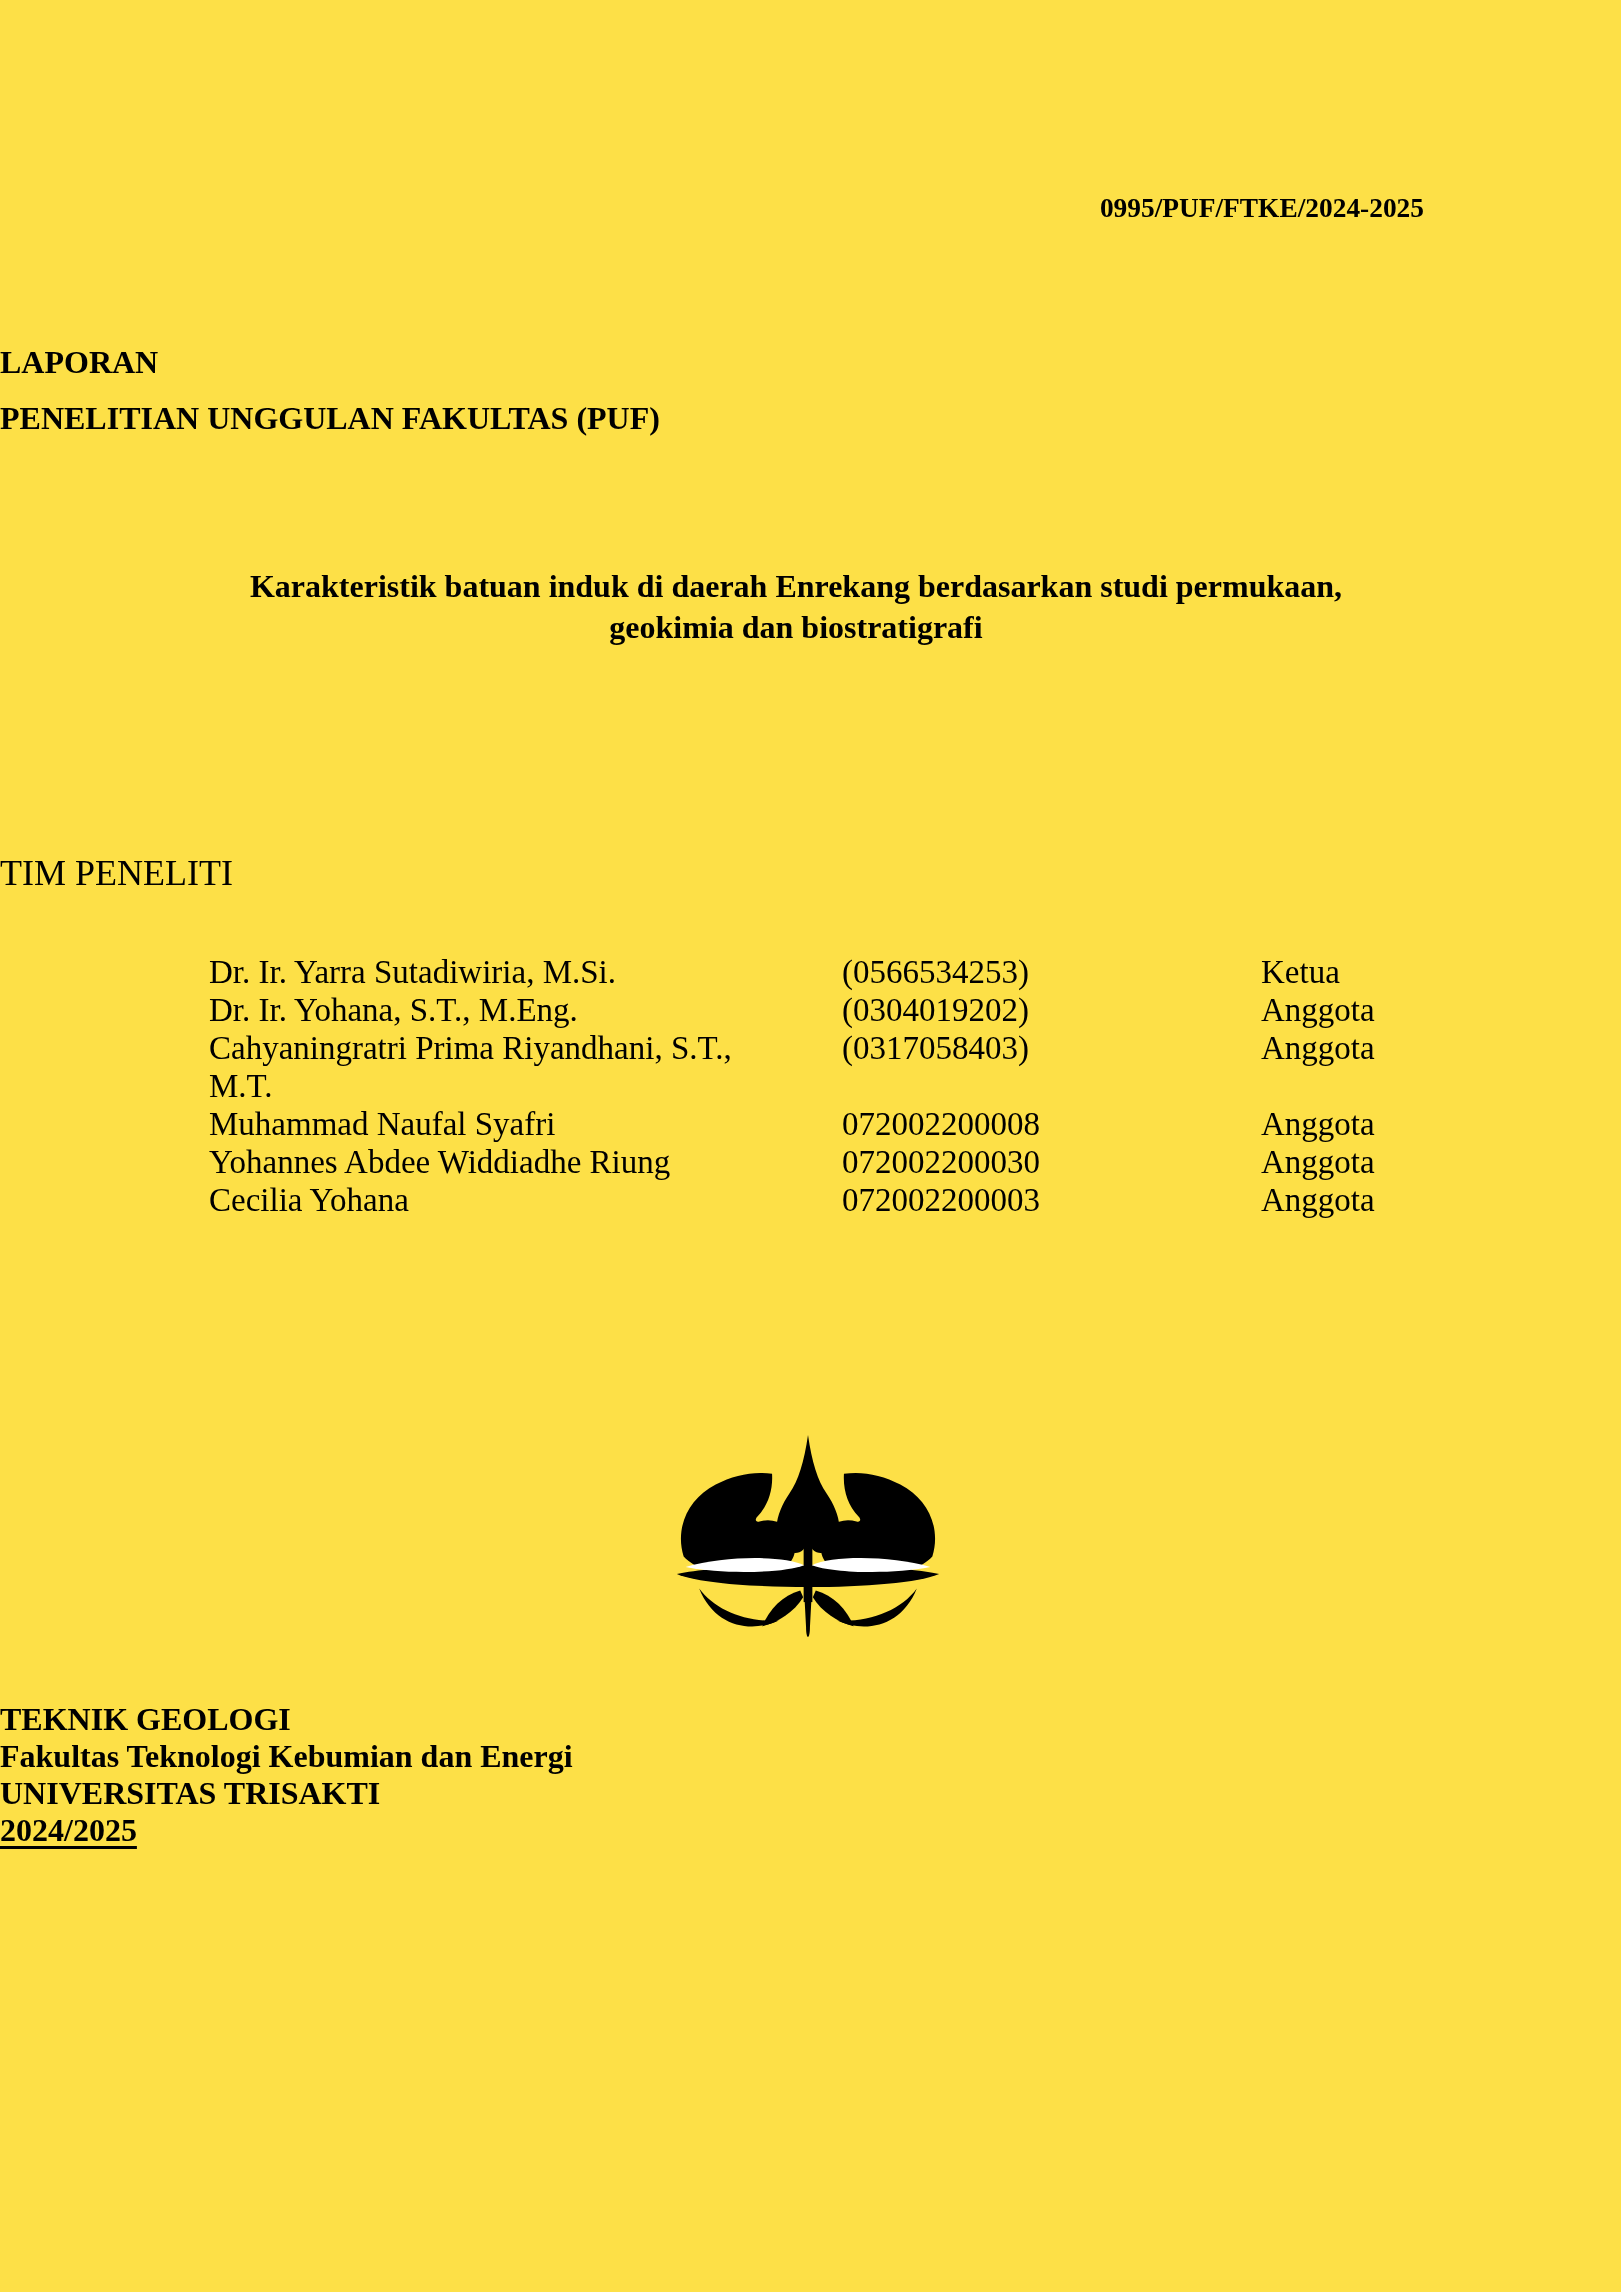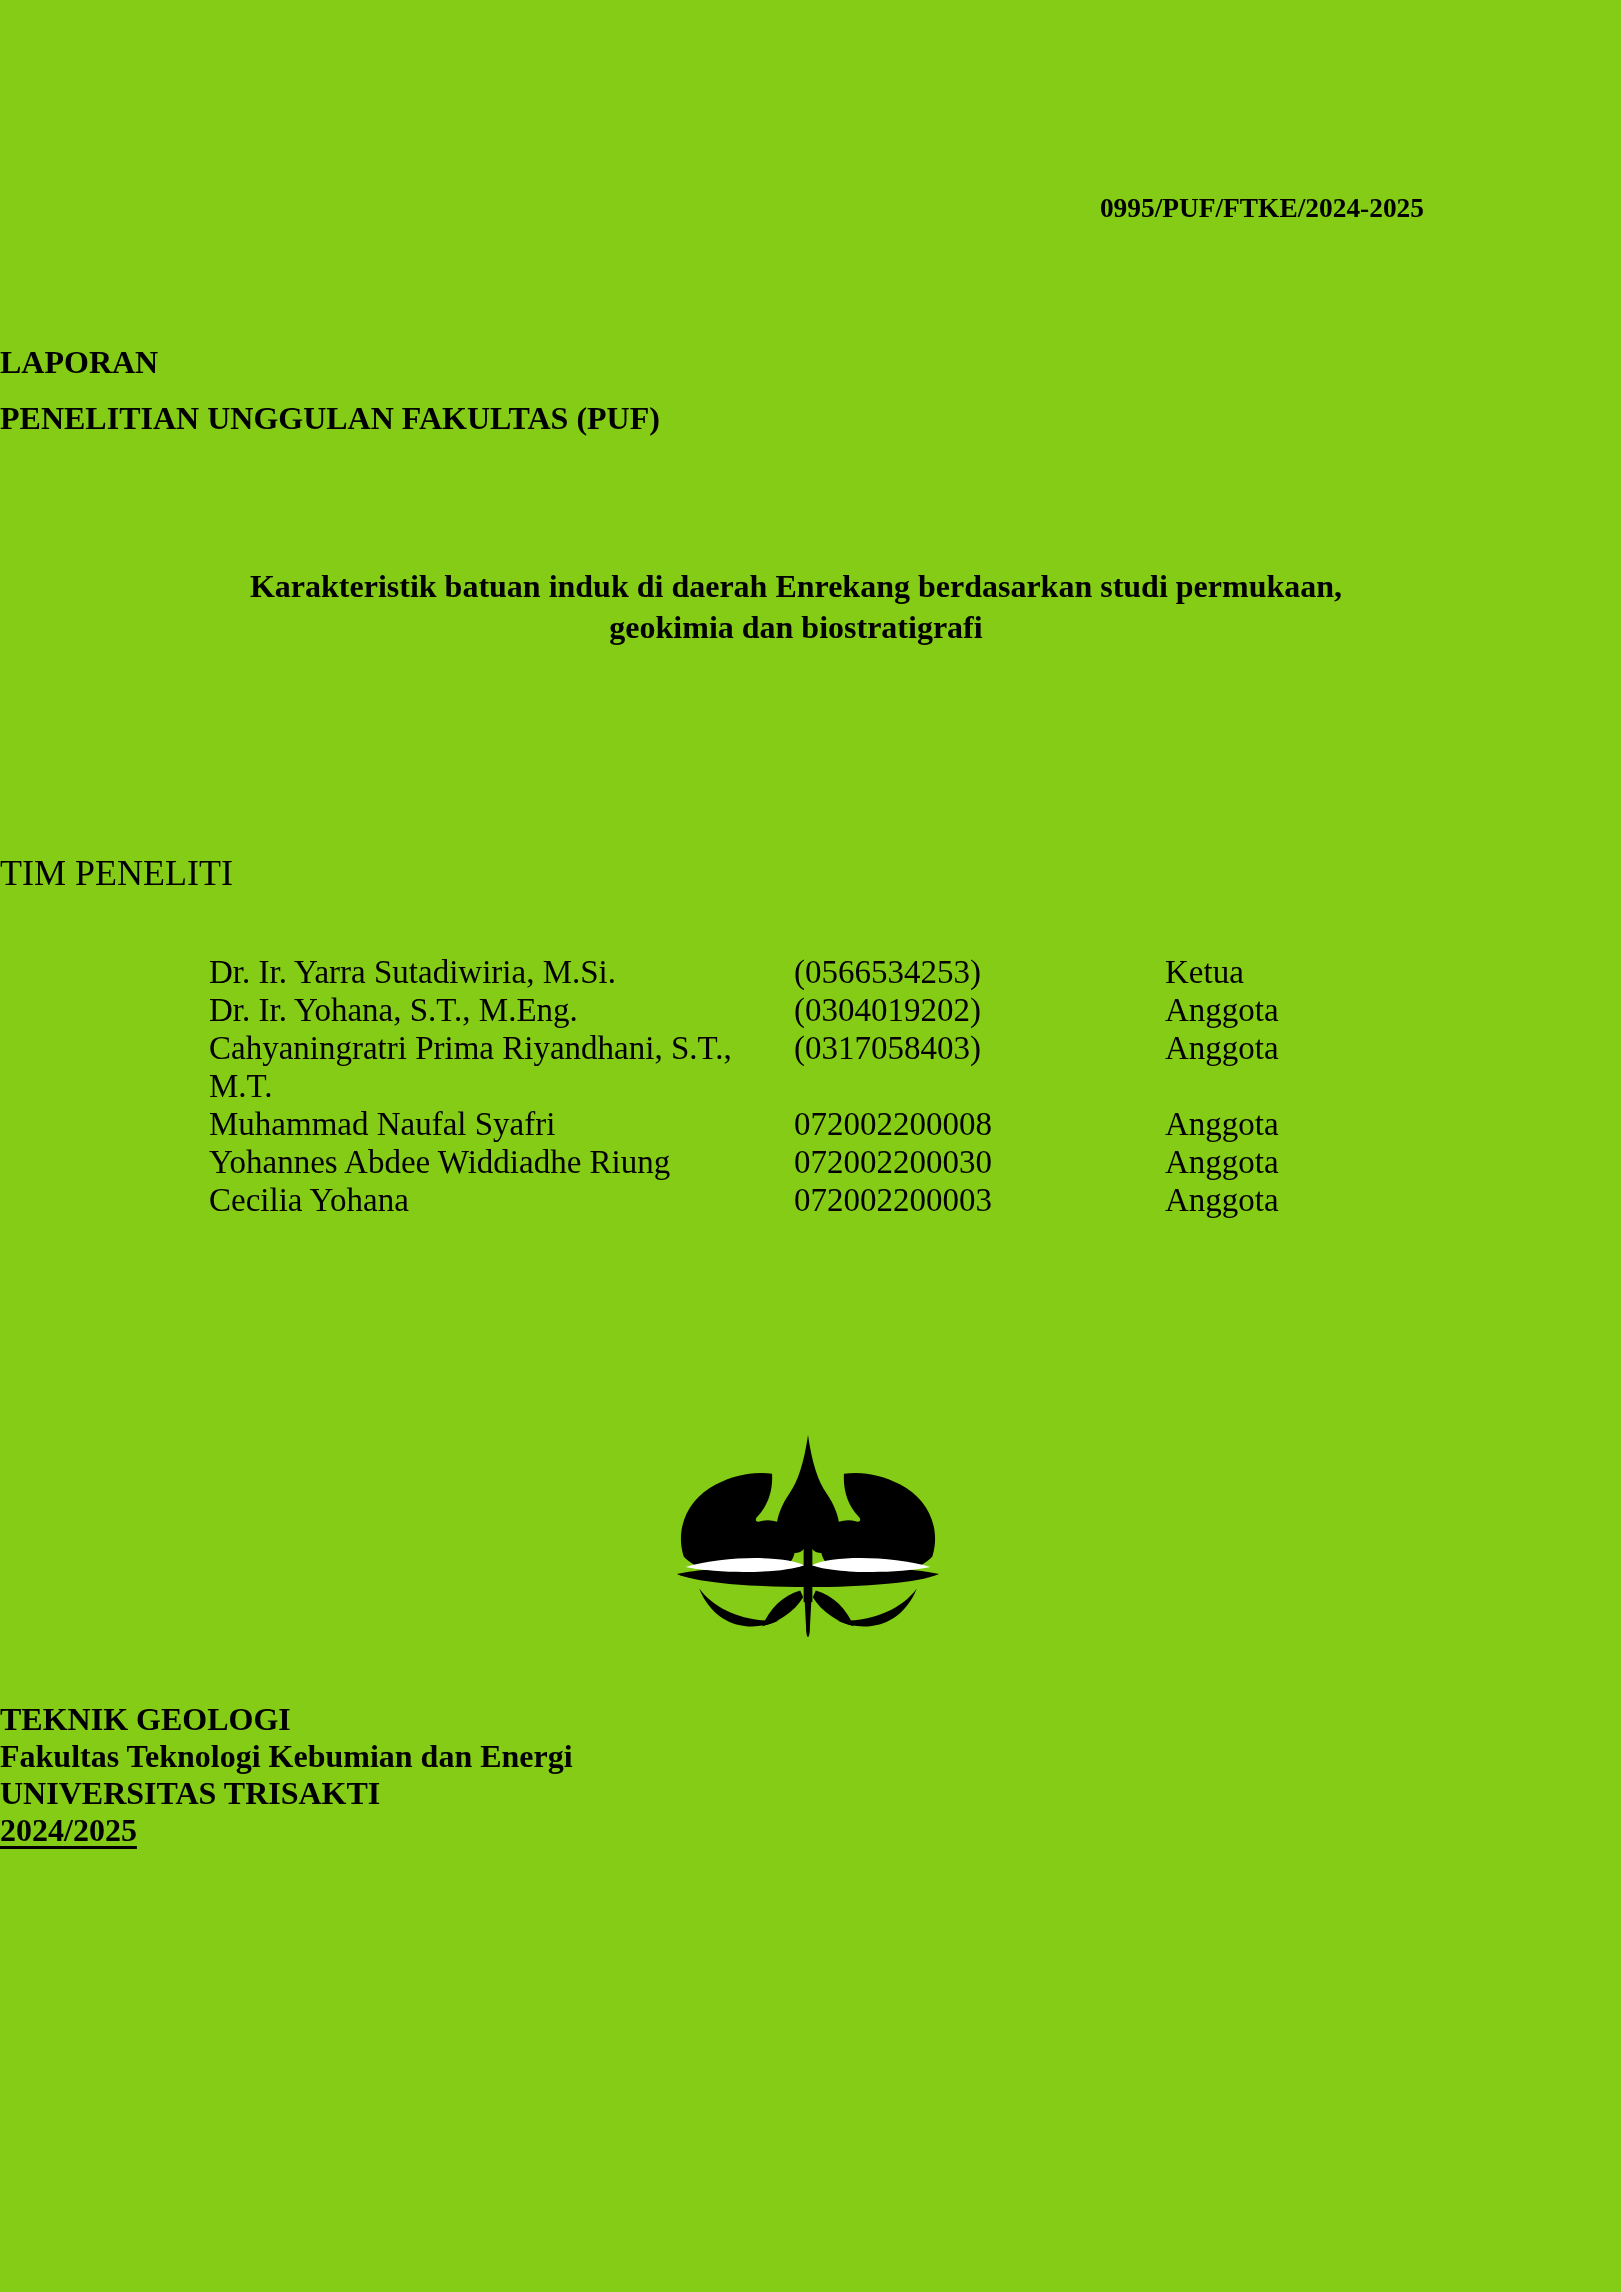--- a/index.html
+++ b/index.html
@@ -1,41 +1,41 @@
 <!DOCTYPE html>
 <html><head>
 <meta charset="utf-8">
 <style>
   html,body{margin:0;padding:0;background:#ffffff;}
   .page{
     position:relative;
     width:1621px;height:2293px;
     margin:0 auto;
-    background:#84cc16;
+    background:#fde047;
     color:#000;
     font-family:"Liberation Serif","DejaVu Serif",serif;
     overflow:hidden;
   }
   .center-line{position:absolute;left:0;width:100%;text-align:left;}
   .doc-number{
     position:absolute;top:192px;right:197px;
     font-size:27.4px;font-weight:bold;line-height:1.2;white-space:nowrap;
   }
   .laporan{top:344px;font-size:32px;font-weight:bold;}
   .puf-line{top:400px;font-size:32px;font-weight:bold;}
   .main-title{
     position:absolute;top:566px;left:208px;width:1176px;
     font-size:32px;font-weight:bold;line-height:41px;text-align:center;
   }
   .tim-heading{top:852px;font-size:36px;font-weight:normal;}
   .team-table{
     position:absolute;left:209px;top:953px;width:1235px;
     font-size:33px;line-height:38px;
   }
-  .team-row{display:flex;align-items:flex-start;}
+  .team-row{display:flex;align-items:flex-start;gap:48px;}
   .cell-name{width:585px;}
   .cell-id{width:371px;}
   .cell-role{flex:1;}
   .logo-wrap{position:absolute;left:672px;top:1434px;width:272px;height:206px;}
   .logo-wrap svg{display:block;width:100%;height:100%;}
   .footer-block{top:1665px;font-size:32px;font-weight:bold;line-height:37px;margin-top:36px;}
   .footer-block .year{
     text-decoration:underline;
     text-decoration-thickness:2.9px;
     text-underline-offset:4.9px;

